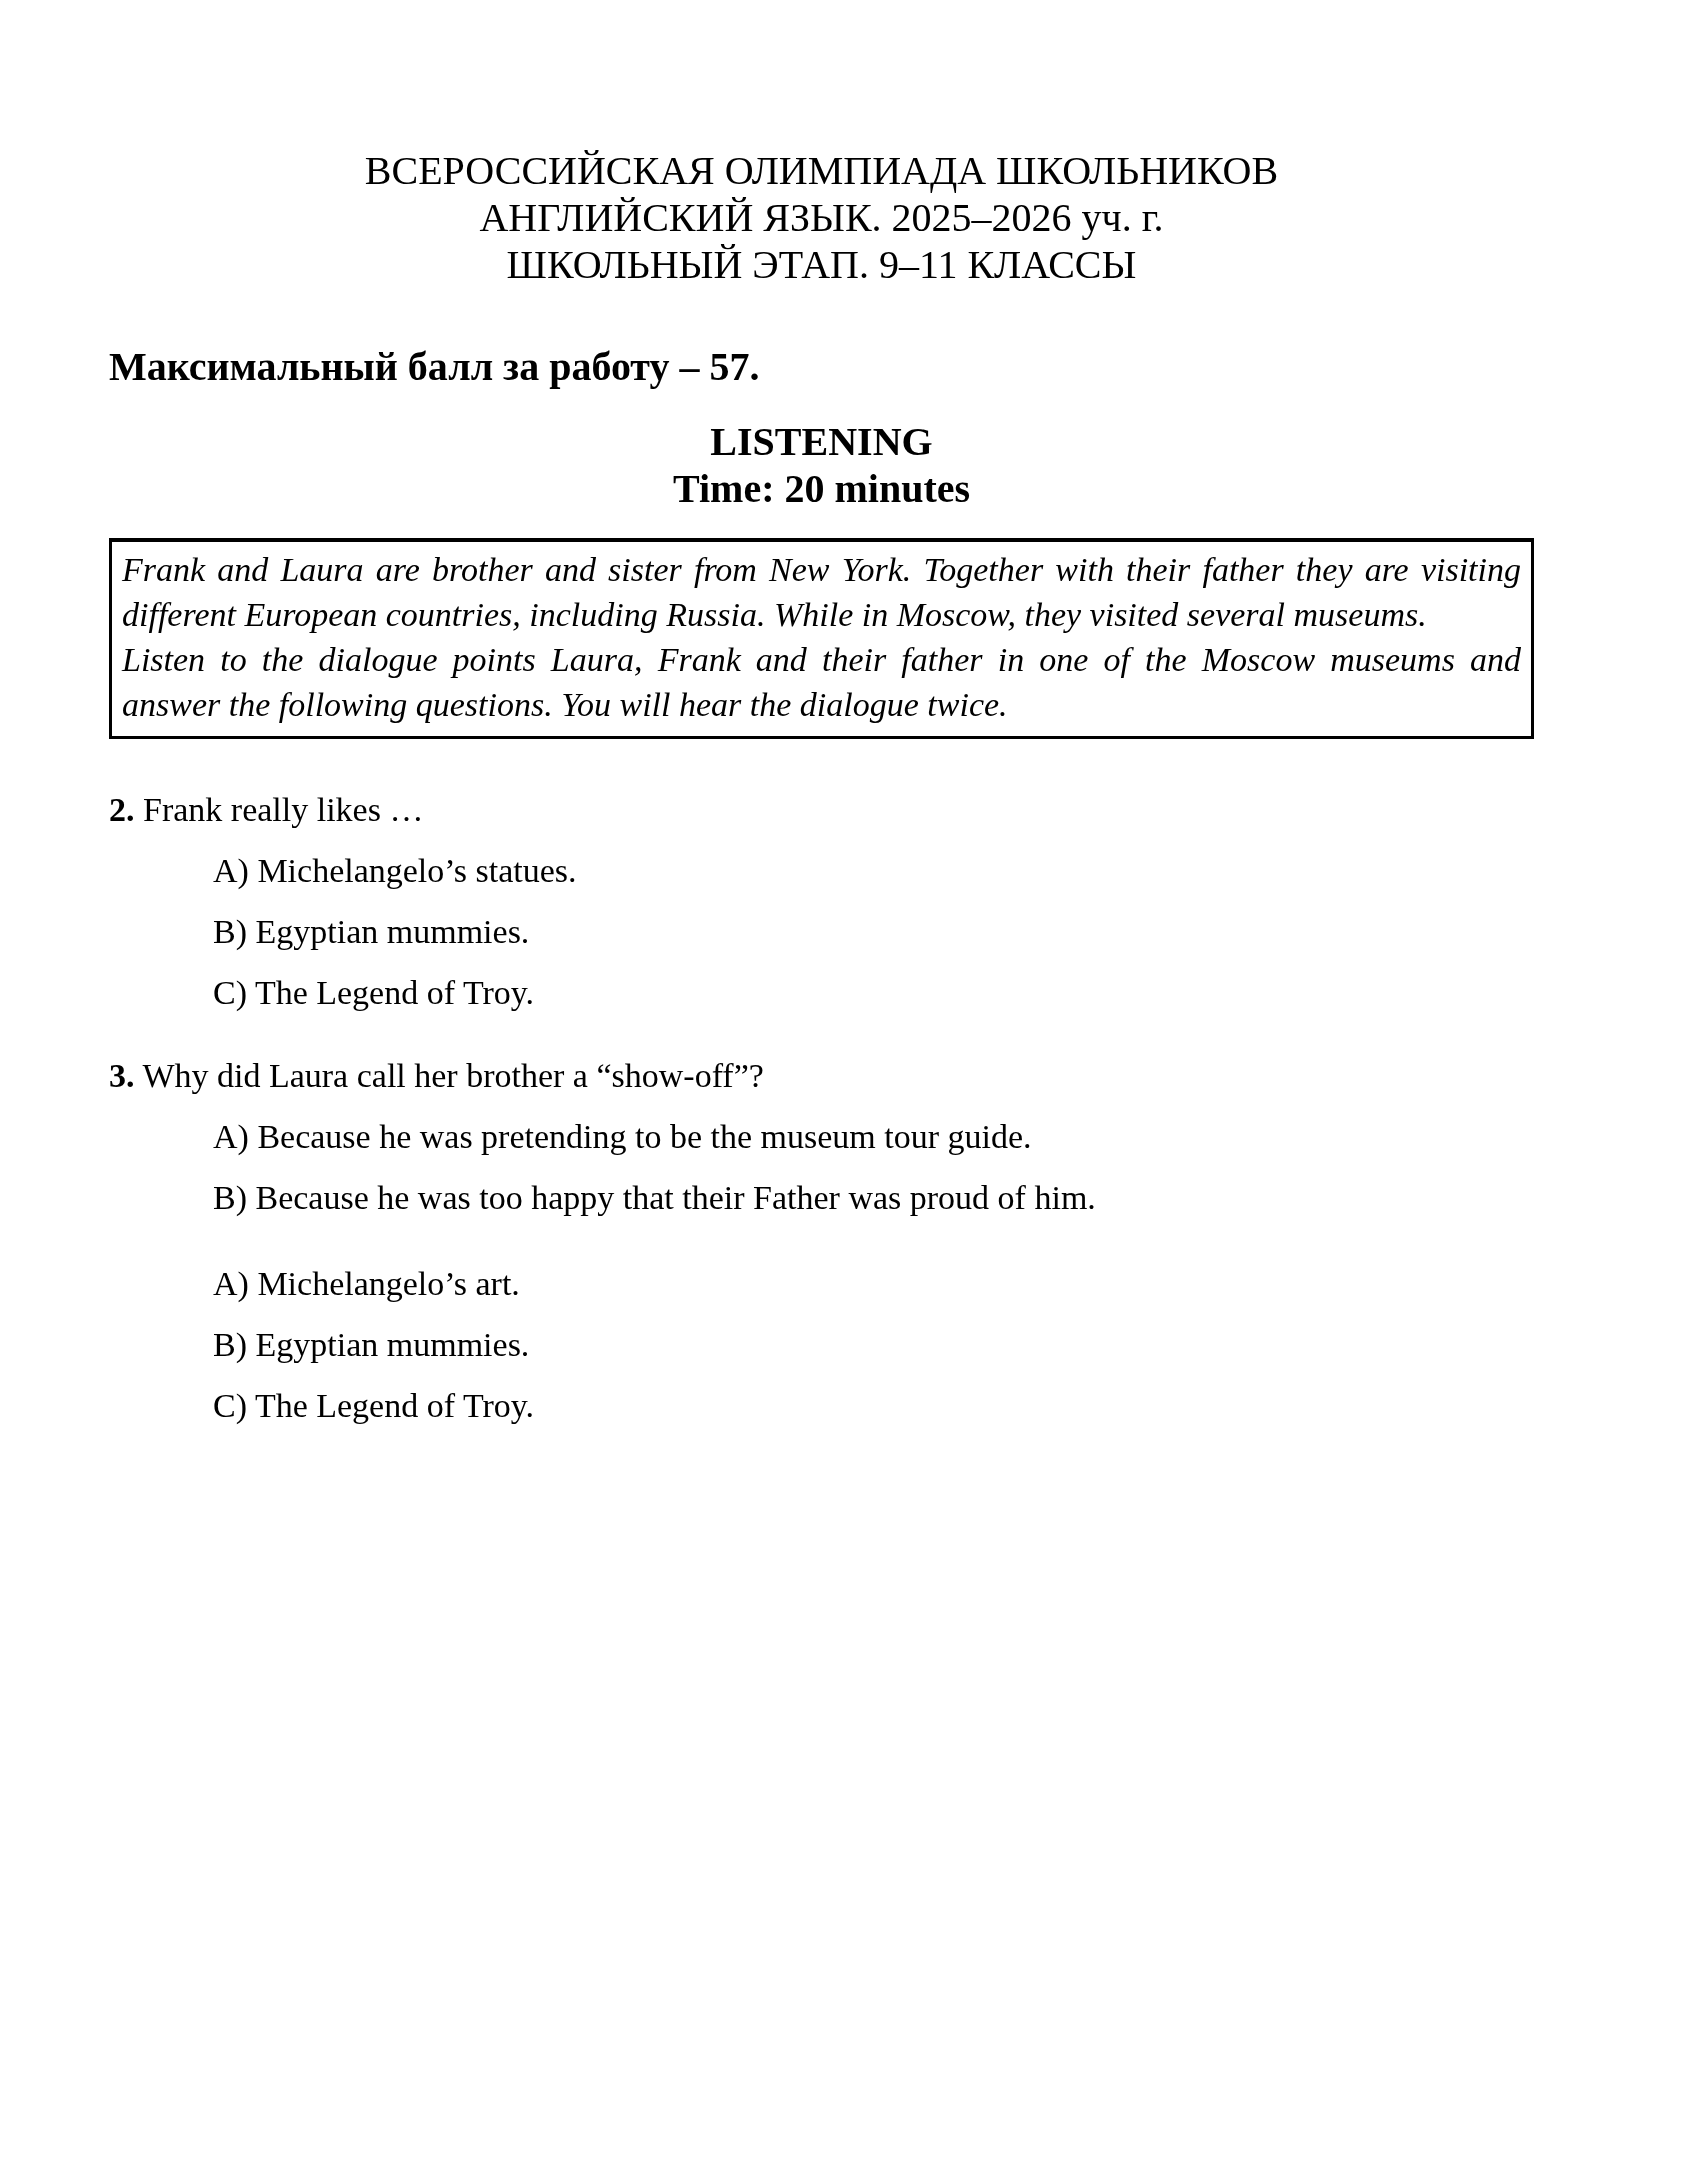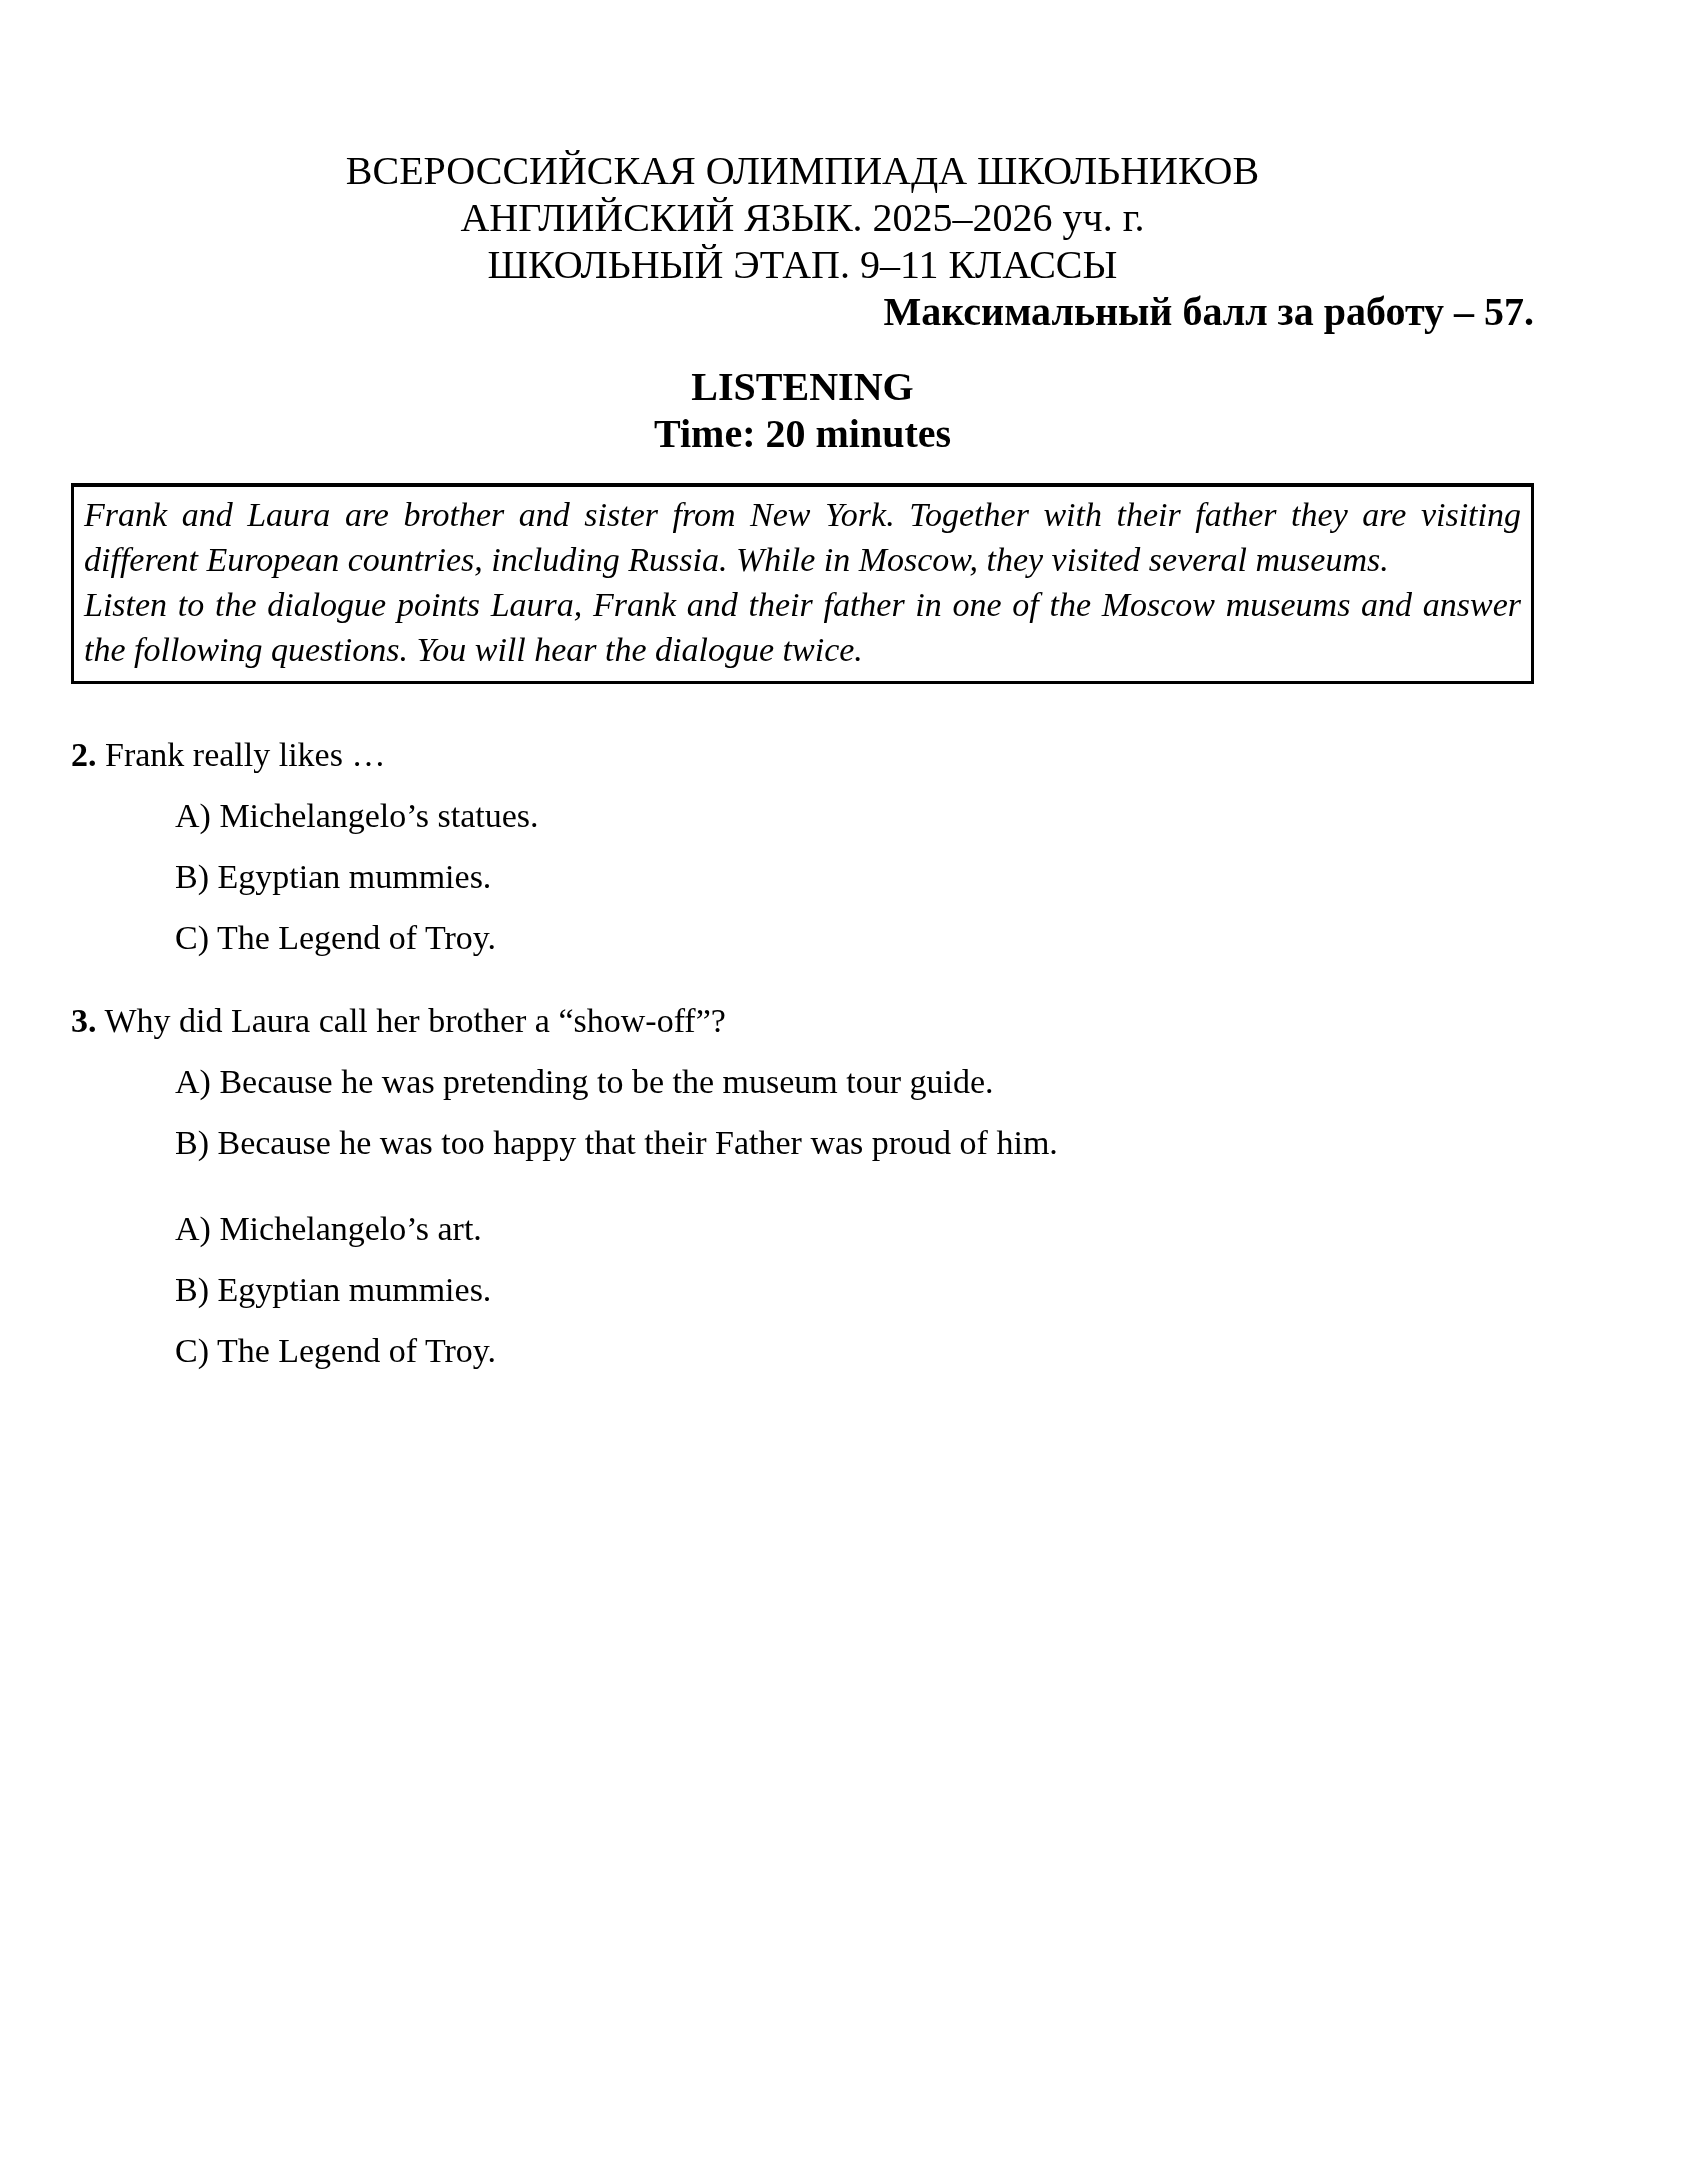--- a/index.html
+++ b/index.html
@@ -1,34 +1,35 @@
 <!DOCTYPE html>
 <html><head>
 <meta charset="utf-8">
 <style>
   html,body{margin:0;padding:0;background:#ffffff;}
   .page{
     position:relative;
     width:1683px;height:1582px;
     box-sizing:border-box;
-    padding:147px 149px 0 71px;
+    padding:147px 149px 0 109px;
     background:#ffffff;
     color:#000000;
     font-family:"Liberation Serif","DejaVu Serif",serif;
     font-size:34px;
     overflow:hidden;
   }
   .doc-header{
     text-align:center;
     font-size:40px;
     line-height:47px;
     font-weight:normal;
   }
   .max-score{
-    text-align:right;
+    margin-top:55px;
+    text-align:left;
     font-size:40px;
     line-height:47px;
     font-weight:bold;
   }
   .section-head{
     margin-top:28px;
     text-align:center;
     font-size:40px;
     line-height:47px;
     font-weight:bold;

